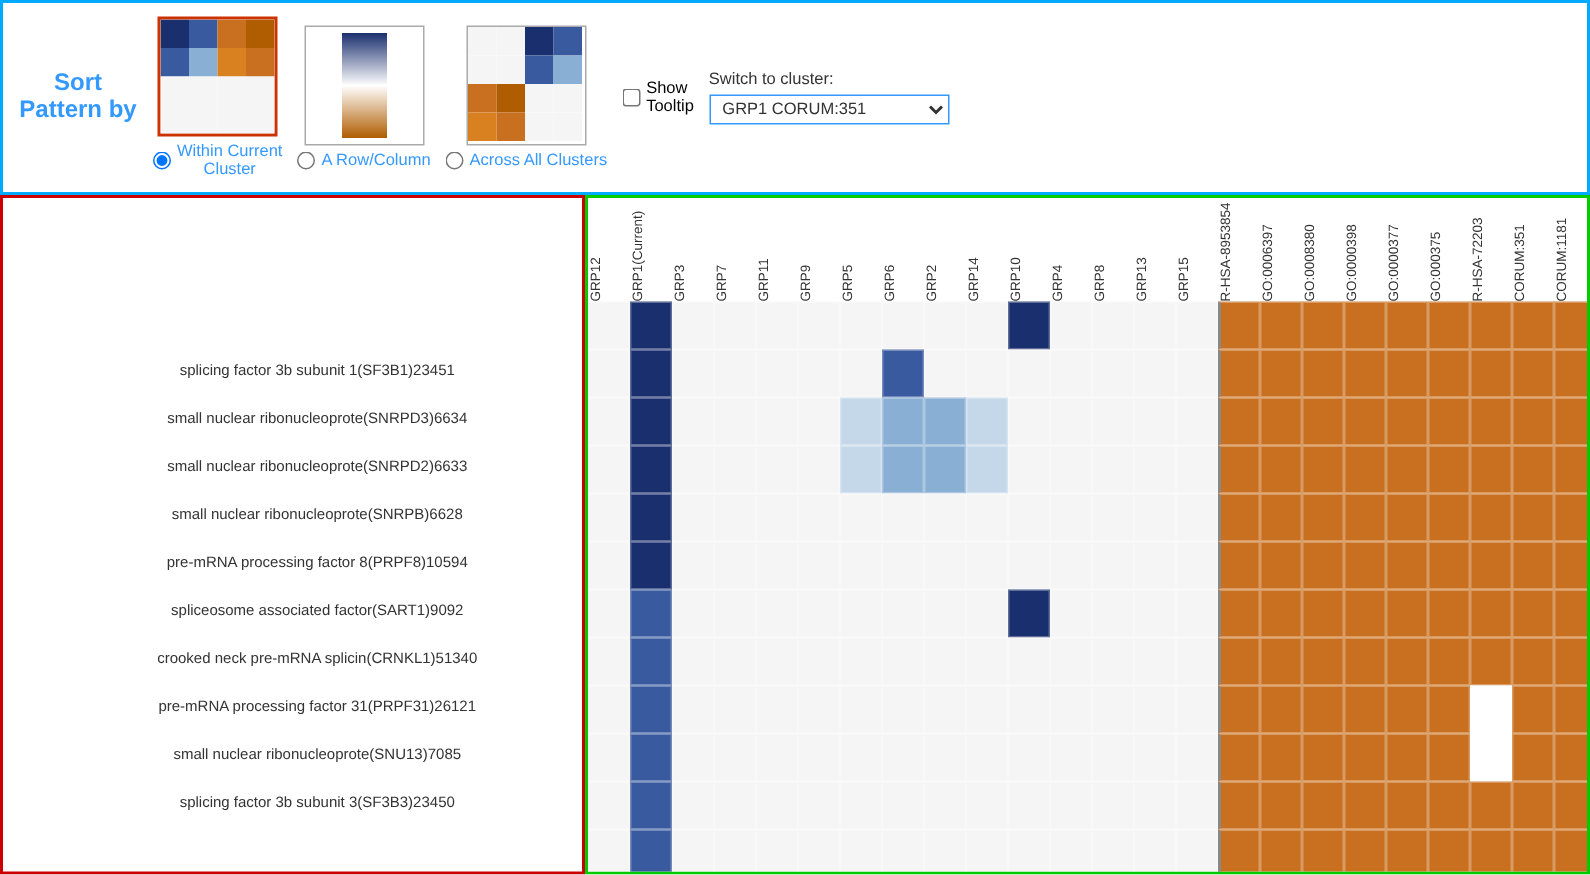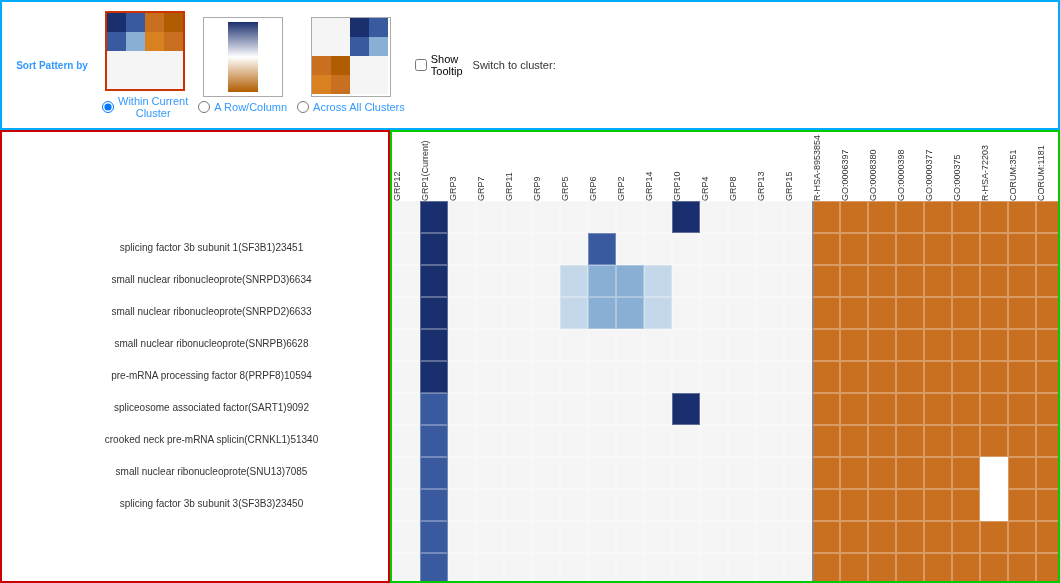--- a/index.html
+++ b/index.html
@@ -18,21 +18,21 @@
       align-items: center;
       border: 2px solid #00aaff;
       padding: 6px 10px;
       background: #fff;
       height: 130px;
       gap: 10px;
     }
 
     .sort-label {
       color: #3399ff;
-      font-size: 10px;
+      font-size: 16px;
       font-weight: bold;
       width: 80px;
       text-align: center;
     }
 
     .sort-option {
       display: flex;
       flex-direction: column;
       align-items: center;
       gap: 4px;
@@ -245,37 +245,41 @@
 
   <div class="tooltip-section">
     <div style="display:flex;align-items:center;gap:4px;">
       <input type="checkbox" style="">
       <span>Show<br>Tooltip</span>
     </div>
   </div>
 
   <div class="switch-section">
     <span class="switch-label">Switch to cluster:</span>
+    <select class="switch-select">
+      <option>GRP1 CORUM:351</option>
+    </select>
   </div>
 </div>
 
 <div id="main">
 
   <div id="row-labels">
 
     <div style="height:100px;"></div>
 
     <div id="row-label-list">
     <div class="row-label">splicing factor 3b subunit 1(SF3B1)23451</div>
         <div class="row-label">small nuclear ribonucleoprotе(SNRPD3)6634</div>
         <div class="row-label">small nuclear ribonucleoprotе(SNRPD2)6633</div>
         <div class="row-label">small nuclear ribonucleopro​te(SNRPB)6628</div>
         <div class="row-label">pre-mRNA processing factor 8(PRPF8)10594</div>
         <div class="row-label">spliceosome associated factor(SART1)9092</div>
         <div class="row-label">crooked neck pre-mRNA splicin(CRNKL1)51340</div>
+        <div class="row-label">pre-mRNA processing factor 31(PRPF31)26121</div>
         <div class="row-label">small nuclear ribonucleopro​te(SNU13)7085</div>
         <div class="row-label">splicing factor 3b subunit 3(SF3B3)23450</div>
       </div>
   </div>
 
   <div id="heatmap-container">
 
     <div id="col-headers">
     <div class="col-header-cell">GRP12</div>
         <div class="col-header-cell">GRP1(Current)</div>

